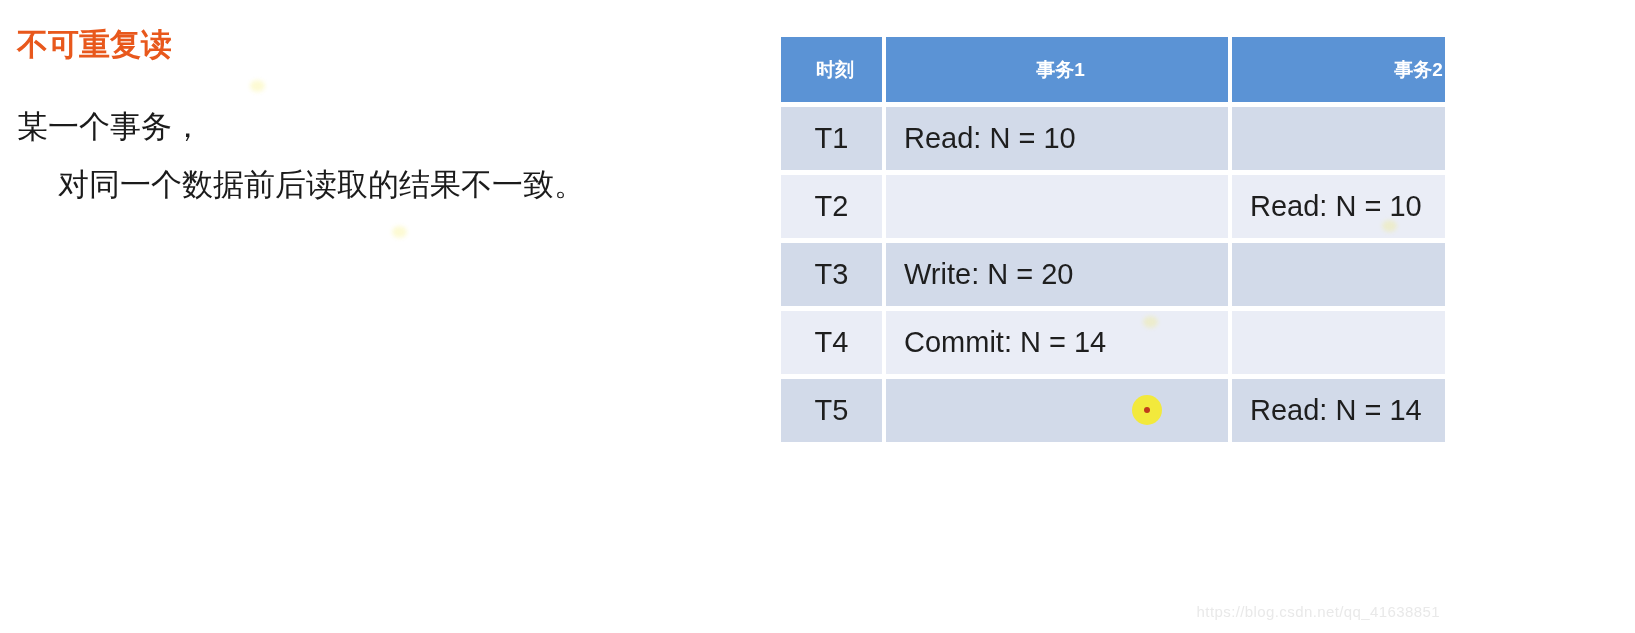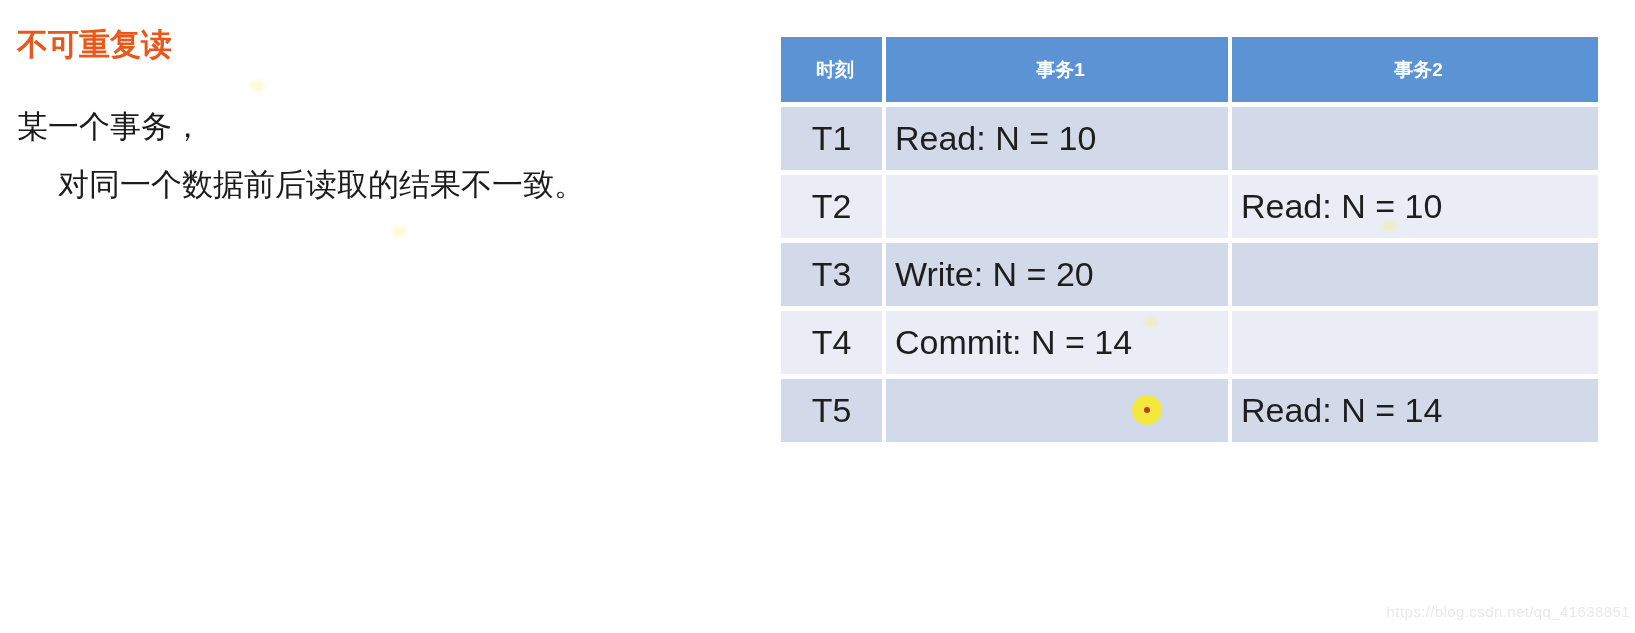--- a/index.html
+++ b/index.html
@@ -1,18 +1,18 @@
 <!DOCTYPE html>
 <html style="--title: #E8581C; --table-header-bg: #5B93D5; --table-header-text: #FFFFFF; --row-odd-bg: #D2DAE9; --row-even-bg: #EAEDF6; --cell-text: #1E1E1E; --pointer-fill: #F2E93C; --pointer-core: #C03A1B; --watermark-text: #E9E9E9;"><head>
 <meta charset="utf-8">
 <style>
   html, body { margin: 0; padding: 0; }
   .slide {
     position: relative;
-    width: 1635px;
+    width: 1445px;
     height: 633px;
     background: #ffffff;
     overflow: hidden;
     font-family: "Liberation Sans", sans-serif;
   }
 
   
   .page-title {
     position: absolute;
     left: 17px;
@@ -42,29 +42,29 @@
     background: var(--table-header-bg, #5B93D5);
     color: var(--table-header-text, #fff);
     font-size: 19px;
     font-weight: 700;
     display: flex;
     align-items: center;
     justify-content: center;
     padding-left: 7px;
   }
   .cell {
-    font-size: 34px;
+    font-size: 29px;
     color: var(--cell-text, #1e1e1e);
     display: flex;
     align-items: center;
   }
   .t-row.odd  > .cell { background: var(--row-odd-bg, #D2DAE9); }
   .t-row.even > .cell { background: var(--row-even-bg, #EAEDF6); }
   .cell.time { justify-content: center; }
-  .cell.tx { padding-left: 9px; }
+  .cell.tx { padding-left: 18px; }
 
   
   .laser {
     position: absolute;
     left: 1132px;
     top: 395px;
     width: 30px;
     height: 30px;
     border-radius: 50%;
     background: var(--pointer-fill, #F2E93C);

